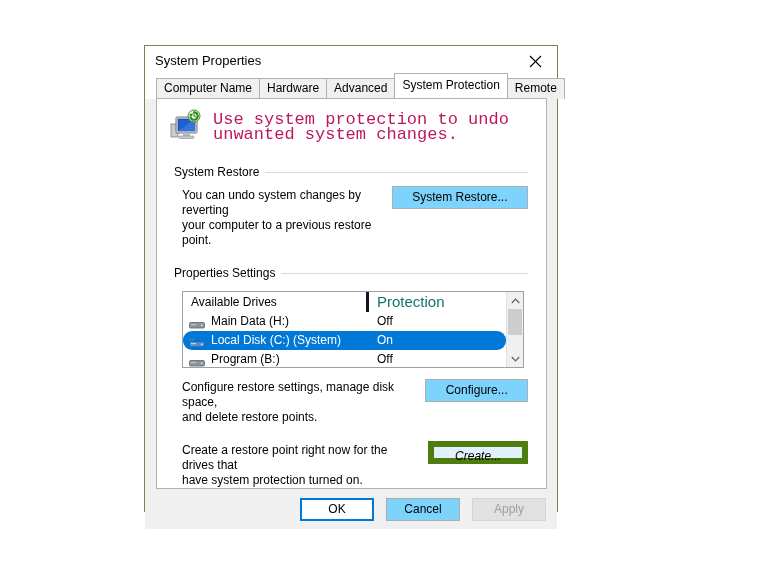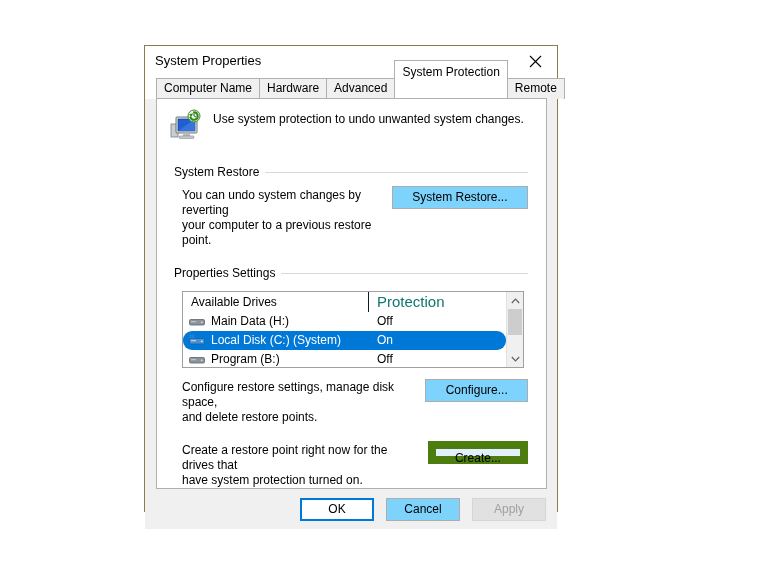--- a/index.html
+++ b/index.html
@@ -87,21 +87,21 @@
     box-sizing: border-box;
     height: 21px;
     cursor: default;
   }
   .tab.active {
     background: #ffffff;
     border-color: #b0b0b0;
     height: 25px;
     padding-top: 4px;
     z-index: 3;
-    margin-bottom: 14px;
+    margin-bottom: 1px;
   }
 
   
   .tabpage {
     margin: 0 10px 0 11px;
     border: 1px solid #b0b0b0;
     background: #ffffff;
     flex: 1 1 auto;
     position: relative;
     box-sizing: border-box;
@@ -115,24 +115,25 @@
     padding: 10px 12px 0 12px;
   }
   .sysprot-icon {
     width: 34px;
     height: 34px;
     flex: 0 0 34px;
     margin-right: 10px;
     position: relative;
   }
   .page-header-text {
-    font-size: 12px;
-    color: #000000;
+    font-size: 17px;
+    color: #be185d;
     padding-top: 3px;
     line-height: 15px;
+    font-family: Liberation Mono, monospace;
   }
 
   
   .group {
     margin: 0 18px 0 17px;
     position: relative;
   }
   .group-title-row {
     display: flex;
     align-items: center;
@@ -173,23 +174,24 @@
     border: 1px solid #adadad;
     height: 23px;
     line-height: 21px;
     text-align: center;
     box-sizing: border-box;
     cursor: default;
     padding: 0;
     white-space: nowrap;
   }
   .btn.focus {
-    border: 8px solid #4d7c0f;
+    border: 6px solid #4d7c0f;
     background: #e1f0fb;
     line-height: 19px;
+    font-style: italic;
   }
   .btn.default-focus {
     border: 2px solid #0078d7;
     background: #ffffff;
     line-height: 19px;
   }
   .btn.disabled {
     color: #a0a0a0;
     background: #e1e1e1;
     border: 1px solid #d5d5d5;
@@ -221,21 +223,21 @@
     align-items: center;
     border-bottom: 0;
   }
   .col-drive {
     width: 186px;
     flex: 0 0 186px;
     font-size: 12px;
     color: #000000;
     padding-left: 8px;
     box-sizing: border-box;
-    border-right: 1px solid #0f172a;
+    border-right: 3px solid #0f172a;
     height: 20px;
     line-height: 20px;
   }
   .col-prot {
     flex: 1 1 auto;
     font-size: 15px;
     color: #0f766e;
     padding-left: 8px;
     box-sizing: border-box;
     height: 20px;
@@ -249,21 +251,21 @@
   }
   .list-row.selected {
     background: #0078d7;
     color: #ffffff;
     border-radius: 9px;
   }
   .row-drive {
     width: 186px;
     flex: 0 0 186px;
     display: flex;
-    align-items: center;
+    align-items: flex-end;
     padding-left: 6px;
     box-sizing: border-box;
     font-size: 12px;
     line-height: 19px;
     white-space: nowrap;
   }
   .row-prot {
     flex: 1 1 auto;
     padding-left: 8px;
     box-sizing: border-box;

